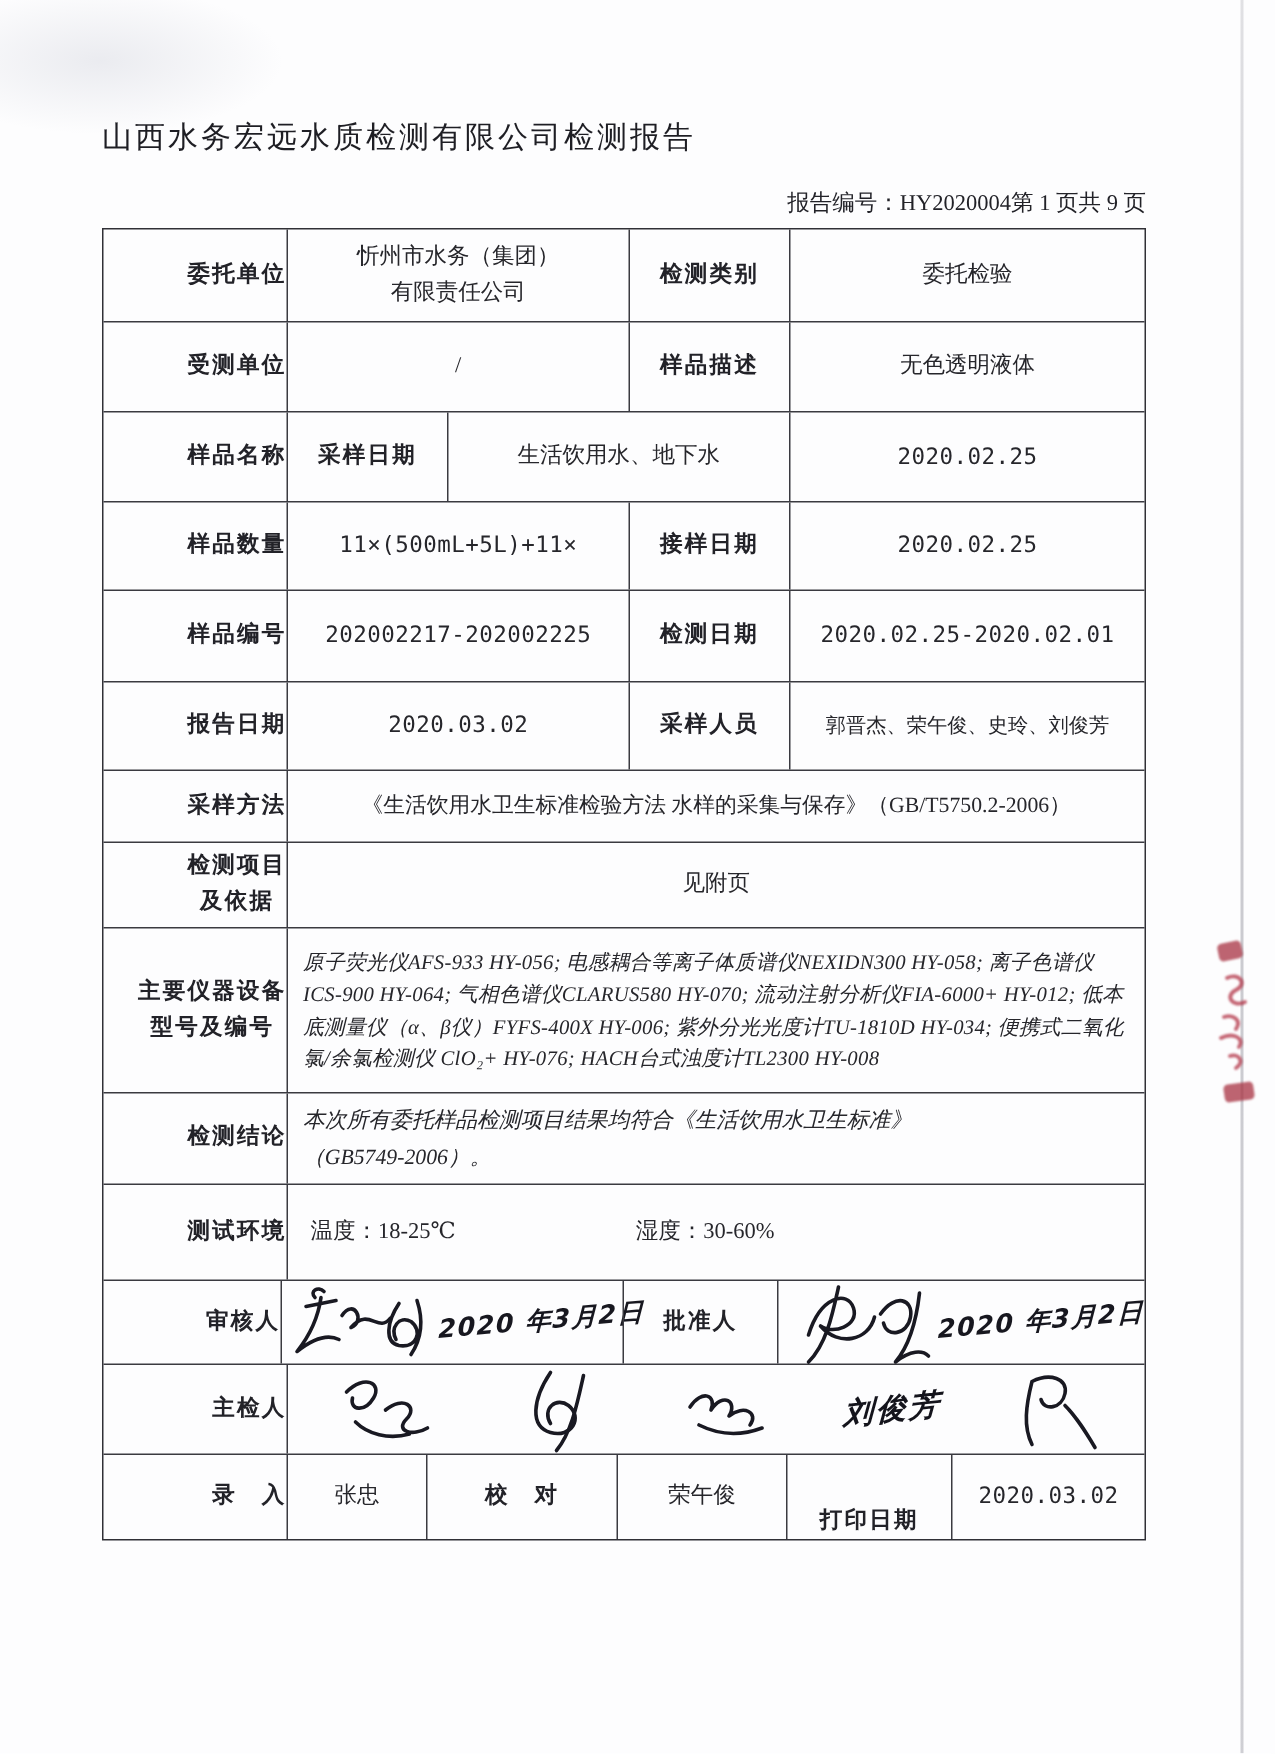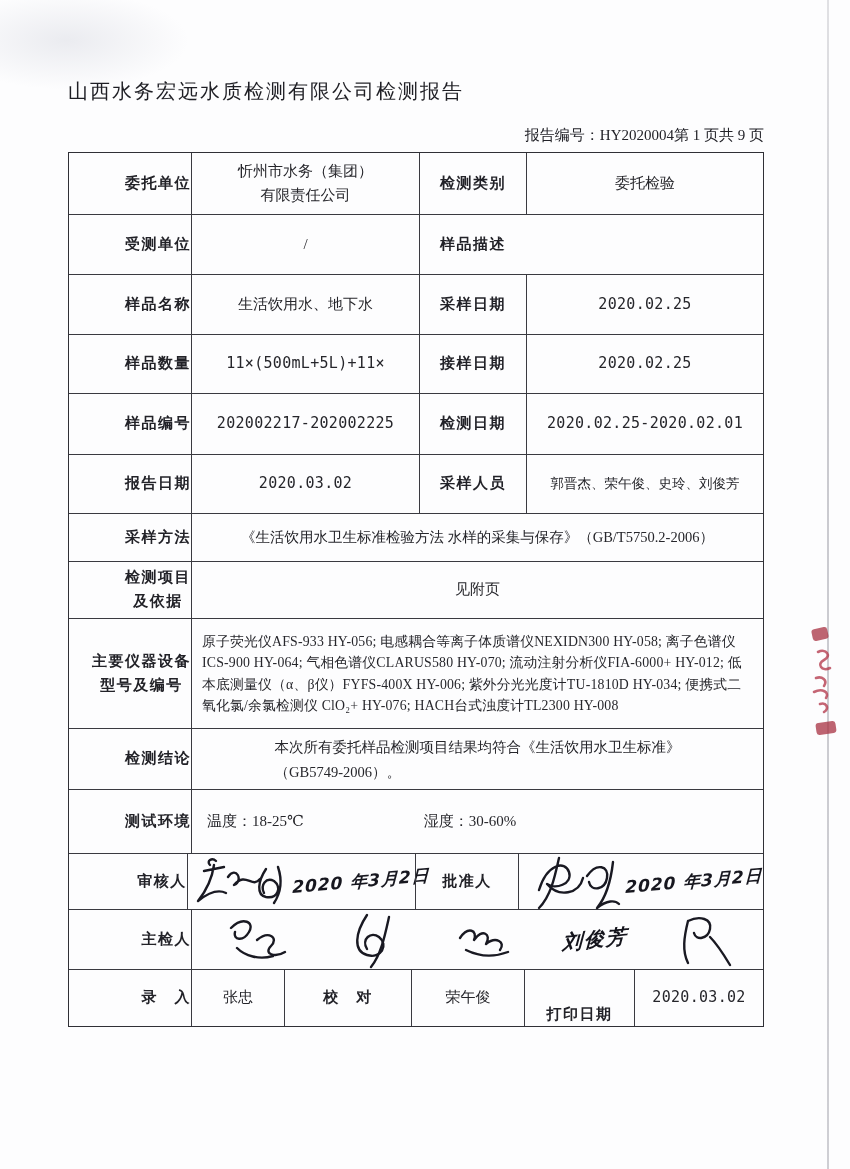--- a/index.html
+++ b/index.html
@@ -40,21 +40,21 @@
     display:flex; align-items:center; justify-content:center;
     text-align:center; font-size:15px; line-height:1.45; overflow:visible;
     position:relative;
   }
   .cell:first-child{border-left:none;justify-content:flex-end;}
   .lbl{font-weight:600; letter-spacing:1.5px; color:#222228;}
   .wl{width:122px;} .wv1{width:228px;} .wl2{width:107px;} .wv2{flex:1;}
   .c14-1{width:122px;} .c14-2{width:93px;} .c14-3{width:127px;}
   .c14-4{width:113px;} .c14-5{width:110px;align-items:flex-end;} .c14-6{flex:1;}
   .two{display:flex; flex-direction:column; gap:2px;}
-  .left{justify-content:center; text-align:left; padding:4px 10px;}
+  .left{justify-content:flex-start; text-align:left; padding:4px 10px;font-style:italic;}
   .instr{font-size:13.8px; line-height:21.5px; letter-spacing:0.2px; text-align:left;}
   .concl{font-size:14.5px; line-height:25px; align-items:flex-start; padding-top:6px;}
   .env-cell{justify-content:flex-start; text-align:left;}
   .env-t{margin-left:15px;} .env-h{margin-left:120px;}
   .sig-cell{justify-content:flex-start; padding-left:6px; overflow:visible;}
   .hand{
     font-family:"DejaVu Sans",sans-serif; font-style:italic; font-weight:600;
     font-size:17px; color:#17171f; transform:rotate(-5deg) skewX(-6deg);
     white-space:nowrap; letter-spacing:1px;
   }
@@ -107,31 +107,34 @@
     <div class="row" style="height:60px">
       <div class="cell lbl wl">
           <span>受测单位</span>
         </div>
       <div class="cell wv1">
           <span>/</span>
         </div>
       <div class="cell lbl wl2">
           <span>样品描述</span>
         </div>
+      <div class="cell wv2">
+          <span>无色透明液体</span>
+        </div>
     </div>
 
     <div class="row" style="height:60px">
       <div class="cell lbl wl">
           <span>样品名称</span>
+        </div>
+      <div class="cell lbl wl2">
+          <span>采样日期</span>
         </div>
       <div class="cell wv1">
           <span>生活饮用水、地下水</span>
-        </div>
-      <div class="cell lbl wl2">
-          <span>采样日期</span>
         </div>
       <div class="cell wv2 mono">
           <span>2020.02.25</span>
         </div>
     </div>
 
     <div class="row" style="height:59px">
       <div class="cell lbl wl">
           <span>样品数量</span>
         </div>

